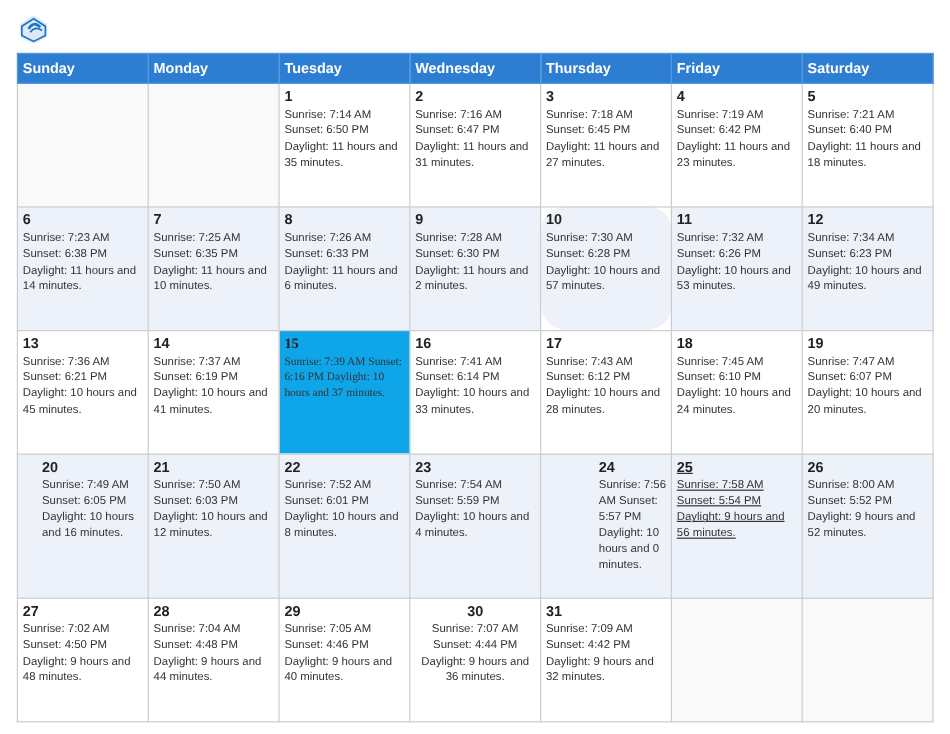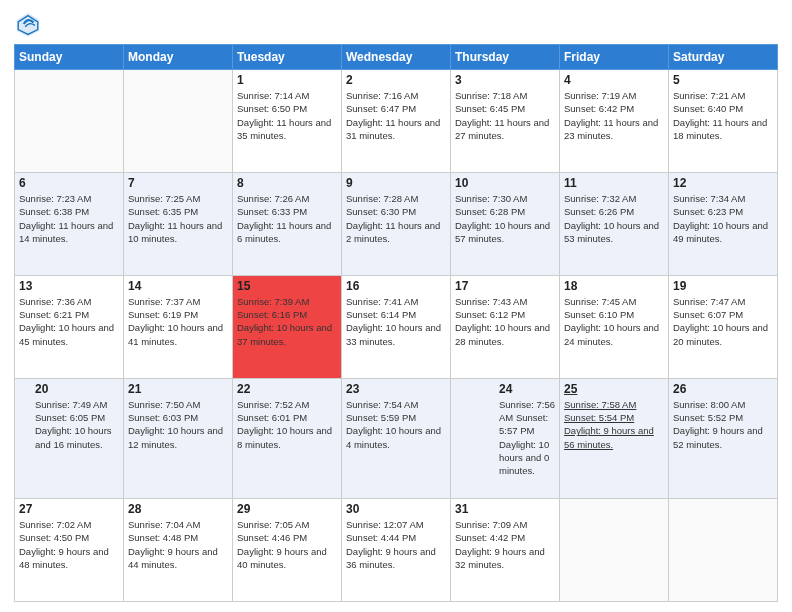--- a/index.html
+++ b/index.html
@@ -187,21 +187,21 @@
             <div class="day-info">Sunrise: 7:26 AM
 Sunset: 6:33 PM
 Daylight: 11 hours and 6 minutes.</div>
           </td>
           <td style="background: rgb(237, 242, 250);">
             <span class="day-number">9</span>
             <div class="day-info">Sunrise: 7:28 AM
 Sunset: 6:30 PM
 Daylight: 11 hours and 2 minutes.</div>
           </td>
-          <td style="background: rgb(237, 242, 250);">
+          <td style="background: rgb(237, 242, 250); border-radius: 21px;">
             <span class="day-number">10</span>
             <div class="day-info">Sunrise: 7:30 AM
 Sunset: 6:28 PM
 Daylight: 10 hours and 57 minutes.</div>
           </td>
           <td style="background: rgb(237, 242, 250);">
             <span class="day-number">11</span>
             <div class="day-info">Sunrise: 7:32 AM
 Sunset: 6:26 PM
 Daylight: 10 hours and 53 minutes.</div>
@@ -219,21 +219,21 @@
             <div class="day-info">Sunrise: 7:36 AM
 Sunset: 6:21 PM
 Daylight: 10 hours and 45 minutes.</div>
           </td>
           <td style="background: rgb(255, 255, 255);">
             <span class="day-number">14</span>
             <div class="day-info">Sunrise: 7:37 AM
 Sunset: 6:19 PM
 Daylight: 10 hours and 41 minutes.</div>
           </td>
-          <td style="background: #ef4444;">
+          <td style="background: #0ea5e9; font-family: Liberation Serif, serif;">
             <span class="day-number">15</span>
             <div class="day-info">Sunrise: 7:39 AM
 Sunset: 6:16 PM
 Daylight: 10 hours and 37 minutes.</div>
           </td>
           <td style="background: rgb(255, 255, 255);">
             <span class="day-number">16</span>
             <div class="day-info">Sunrise: 7:41 AM
 Sunset: 6:14 PM
 Daylight: 10 hours and 33 minutes.</div>
@@ -313,23 +313,23 @@
             <div class="day-info">Sunrise: 7:04 AM
 Sunset: 4:48 PM
 Daylight: 9 hours and 44 minutes.</div>
           </td>
           <td style="background: rgb(255, 255, 255);">
             <span class="day-number">29</span>
             <div class="day-info">Sunrise: 7:05 AM
 Sunset: 4:46 PM
 Daylight: 9 hours and 40 minutes.</div>
           </td>
-          <td style="background: rgb(255, 255, 255);">
+          <td style="background: rgb(255, 255, 255); text-align: center;">
             <span class="day-number">30</span>
-            <div class="day-info">Sunrise: 12:07 AM
+            <div class="day-info">Sunrise: 7:07 AM
 Sunset: 4:44 PM
 Daylight: 9 hours and 36 minutes.</div>
           </td>
           <td style="background: rgb(255, 255, 255);">
             <span class="day-number">31</span>
             <div class="day-info">Sunrise: 7:09 AM
 Sunset: 4:42 PM
 Daylight: 9 hours and 32 minutes.</div>
           </td>
           <td class="empty" style="background: rgb(249, 249, 249);"></td>

